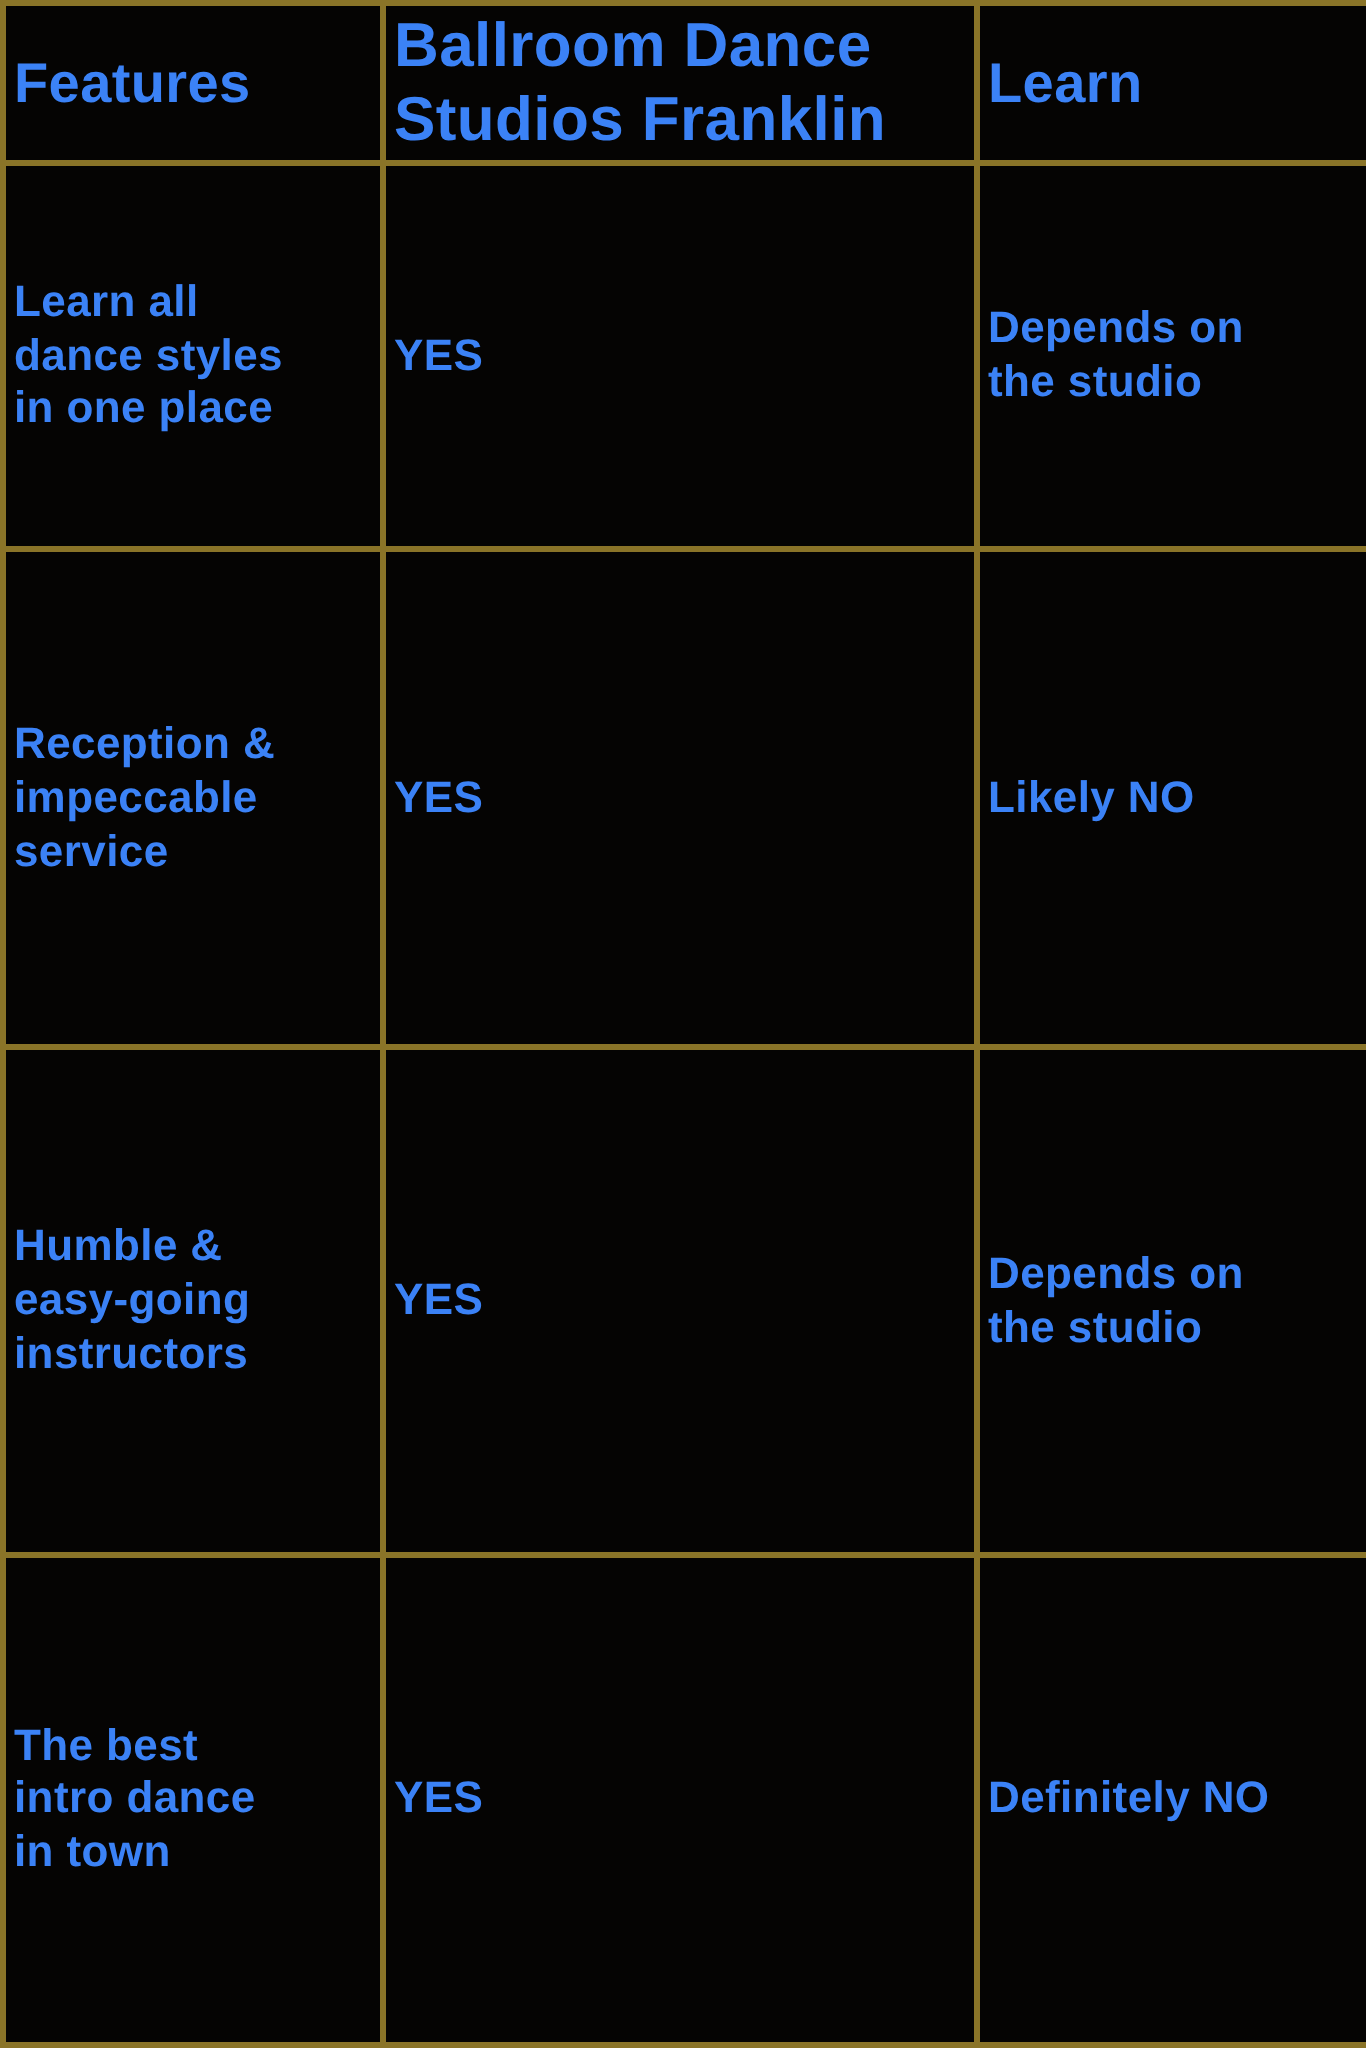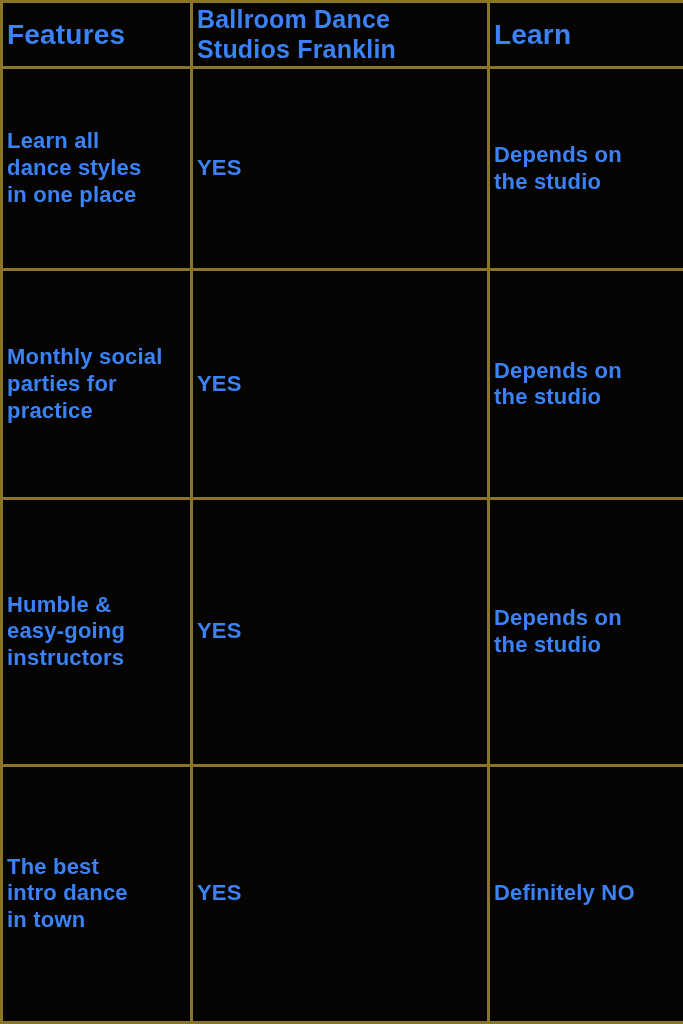--- a/index.html
+++ b/index.html
@@ -29,21 +29,21 @@
     vertical-align: middle;
     white-space: pre-line;
     padding: 2px 4px;
     letter-spacing: 0.2px;
   }
   col.c-features { width: 190px; }
   col.c-studio   { width: 297px; }
   col.c-others   { width: 196px; }
 
   th.hdr-side   { font-size: 28px; line-height: 1.2; }
-  th.hdr-middle { font-size: 25px; line-height: 1.18; }
+  th.hdr-middle { font-size: 31px; line-height: 1.18; }
   td.cell       { font-size: 22px; line-height: 1.22; }
 
   tr.h-header { height: 62px;  }
   tr.h-r1     { height: 92px; margin-top: 36px;  }
   tr.h-r2     { height: 104px; }
   tr.h-r3     { height: 104px; }
   tr.h-r4     { height: 150px; }
   tr.h-r5     { height: 122px; }
   tr.h-r6     { height: 119px; }
   tr.h-r7     { height: 121px; }
@@ -68,27 +68,26 @@
   </thead>
   <tbody>
     <tr class="h-r1">
       <td class="cell">Learn all
 dance styles
 in one place</td>
       <td class="cell">YES</td>
       <td class="cell">Depends on
 the studio</td>
     </tr>
-    <tr class="h-r3">
-      <td class="cell">Monthly social
-parties for
-practice</td>
+    <tr class="h-r6">
+      <td class="cell">Reception &amp;
+impeccable
+service</td>
       <td class="cell">YES</td>
-      <td class="cell">Depends on
-the studio</td>
+      <td class="cell">Likely NO</td>
     </tr>
     <tr class="h-r7">
       <td class="cell">Humble &amp;
 easy-going
 instructors</td>
       <td class="cell">YES</td>
       <td class="cell">Depends on
 the studio</td>
     </tr>
     <tr class="h-r8">

